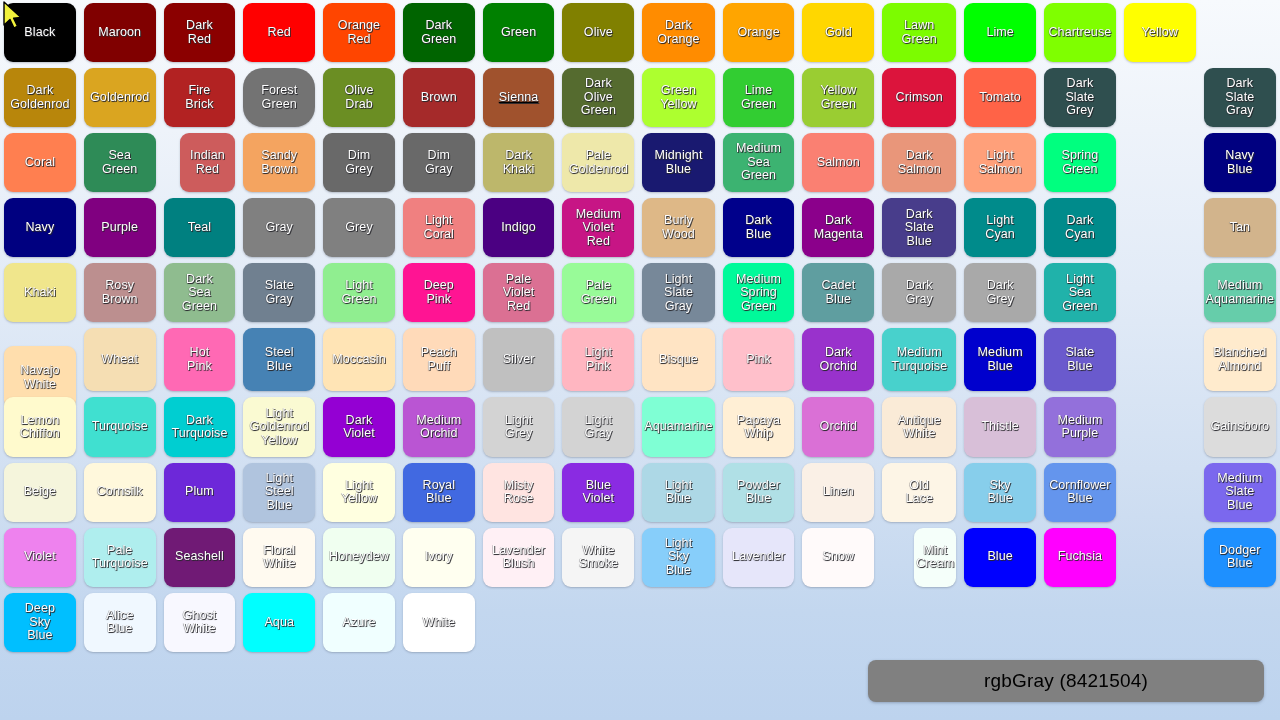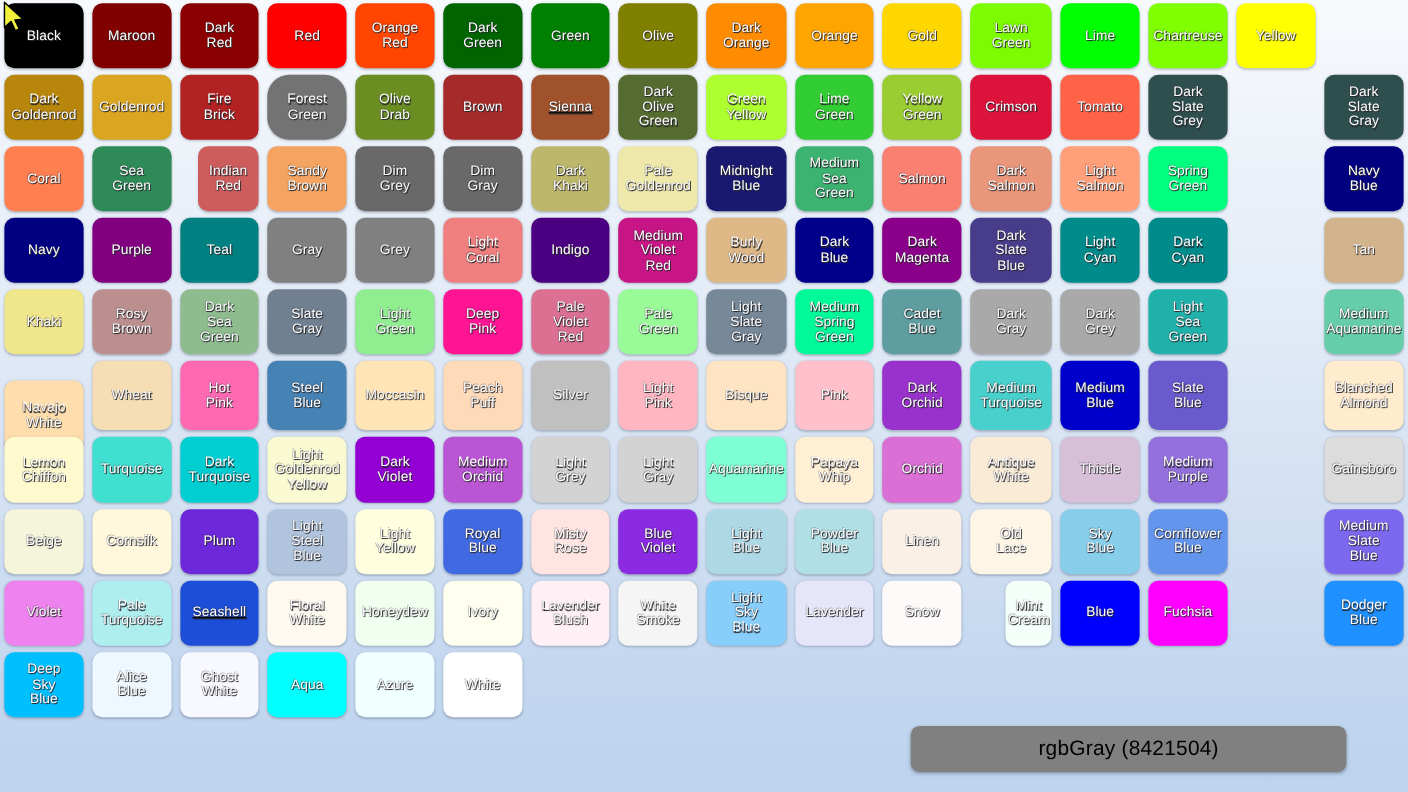--- a/index.html
+++ b/index.html
@@ -56,21 +56,21 @@
     text-shadow:
        1px 1px 0 rgba(40,40,45,0.85),
       -0.5px -0.5px 0 rgba(40,40,45,0.35),
        0 1px 1px rgba(40,40,45,0.5);
     padding: 0 2px;
     white-space: pre-line;
     pointer-events: none;
   }
   #status-box {
     position: absolute;
-    left: 828px;
+    left: 868px;
     top: 660px;
     width: 396px;
     height: 42px;
     background: #808080;
     border-radius: 8px;
     display: flex;
     align-items: center;
     justify-content: center;
     box-shadow: 0 1px 3px rgba(60,70,90,0.35);
   }
@@ -802,21 +802,21 @@
         <span class="swatch-label">Violet</span>
       </div>
     </div>
     <div class="cellwrap">
       <div class="swatch" style="background: rgb(175, 238, 238);">
         <span class="swatch-label">Pale
 Turquoise</span>
       </div>
     </div>
     <div class="cellwrap">
-      <div class="swatch" style="background: #1d4ed8; text-decoration: underline;">
+      <div class="swatch" style="background: #701a75;">
         <span class="swatch-label">Seashell</span>
       </div>
     </div>
     <div class="cellwrap">
       <div class="swatch" style="background: rgb(255, 250, 240);">
         <span class="swatch-label">Floral
 White</span>
       </div>
     </div>
     <div class="cellwrap">

